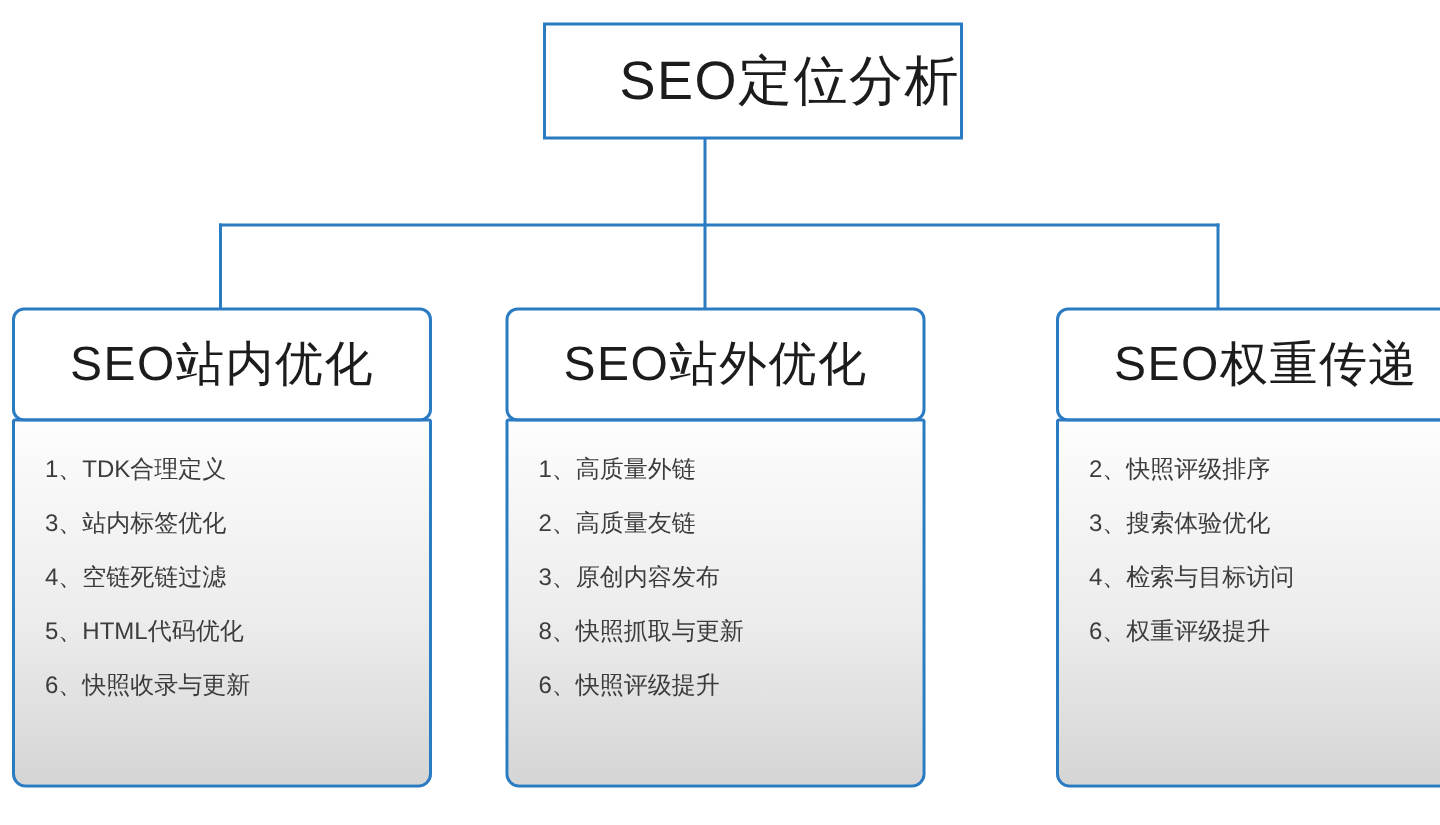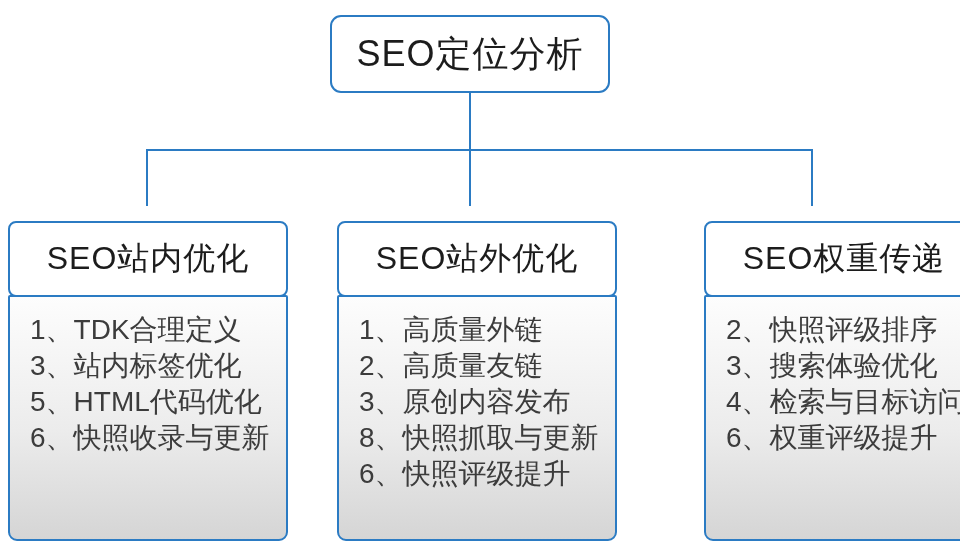--- a/index.html
+++ b/index.html
@@ -21,47 +21,48 @@
   .canvas{position:relative;width:960px;height:550px;background:var(--background);}
 
   
   .conn{position:absolute;background:var(--line-color);}
 
   
   .node{
     position:absolute;
     box-sizing:border-box;
     border:2px solid var(--box-border-color);
-    border-radius:11px;
+    border-radius:0;
     background:#ffffff;
-    display:flex;align-items:center;justify-content:center;
+    display:flex;align-items:center;justify-content:flex-end;
     color:var(--header-text-color);
+    margin-left:32px;
   }
   .root-node{left:330px;top:15px;width:280px;height:78px;font-size:36px;letter-spacing:1px;}
 
-  .column{position:absolute;top:205px;width:280px;margin-top:16px;}
+  .column{position:absolute;top:205px;width:280px;}
   .col-header{
     position:relative;
     box-sizing:border-box;height:76px;width:100%;
     border:2px solid var(--box-border-color);
     border-radius:8px;
     background:#ffffff;
     display:flex;align-items:center;justify-content:center;
     font-size:32px;color:var(--header-text-color);letter-spacing:1px;
   }
   .col-panel{
     position:relative;
     box-sizing:border-box;width:100%;height:246px;margin-top:-2px;
     border:2px solid var(--box-border-color);
     border-radius:2px 2px 9px 9px;
     background:linear-gradient(180deg,var(--panel-gradient-top) 0%,var(--panel-gradient-mid) 55%,var(--panel-gradient-bottom) 100%);
     padding:15px 8px 0 20px;
   }
   .list-item{
-    font-size:28px;line-height:36px;
+    font-size:16px;line-height:36px;
     color:var(--item-text-color);
     white-space:nowrap;
   }
 </style>
 </head>
 <body>
 
 <div class="canvas">
 
   <div class="node root-node">
@@ -74,20 +75,21 @@
   <div class="conn" style="left:469px;top:149px;width:2px;height:57px;"></div>
   <div class="conn" style="left:811px;top:149px;width:2px;height:57px;"></div>
 
   <div class="column" style="left:8px;">
     <div class="col-header">
       <span>SEO站内优化</span>
     </div>
     <div class="col-panel">
       <div class="list-item">1、TDK合理定义</div>
       <div class="list-item">3、站内标签优化</div>
+      <div class="list-item">4、空链死链过滤</div>
       <div class="list-item">5、HTML代码优化</div>
       <div class="list-item">6、快照收录与更新</div>
     </div>
   </div>
 
   <div class="column" style="left:337px;">
     <div class="col-header">
       <span>SEO站外优化</span>
     </div>
     <div class="col-panel">

